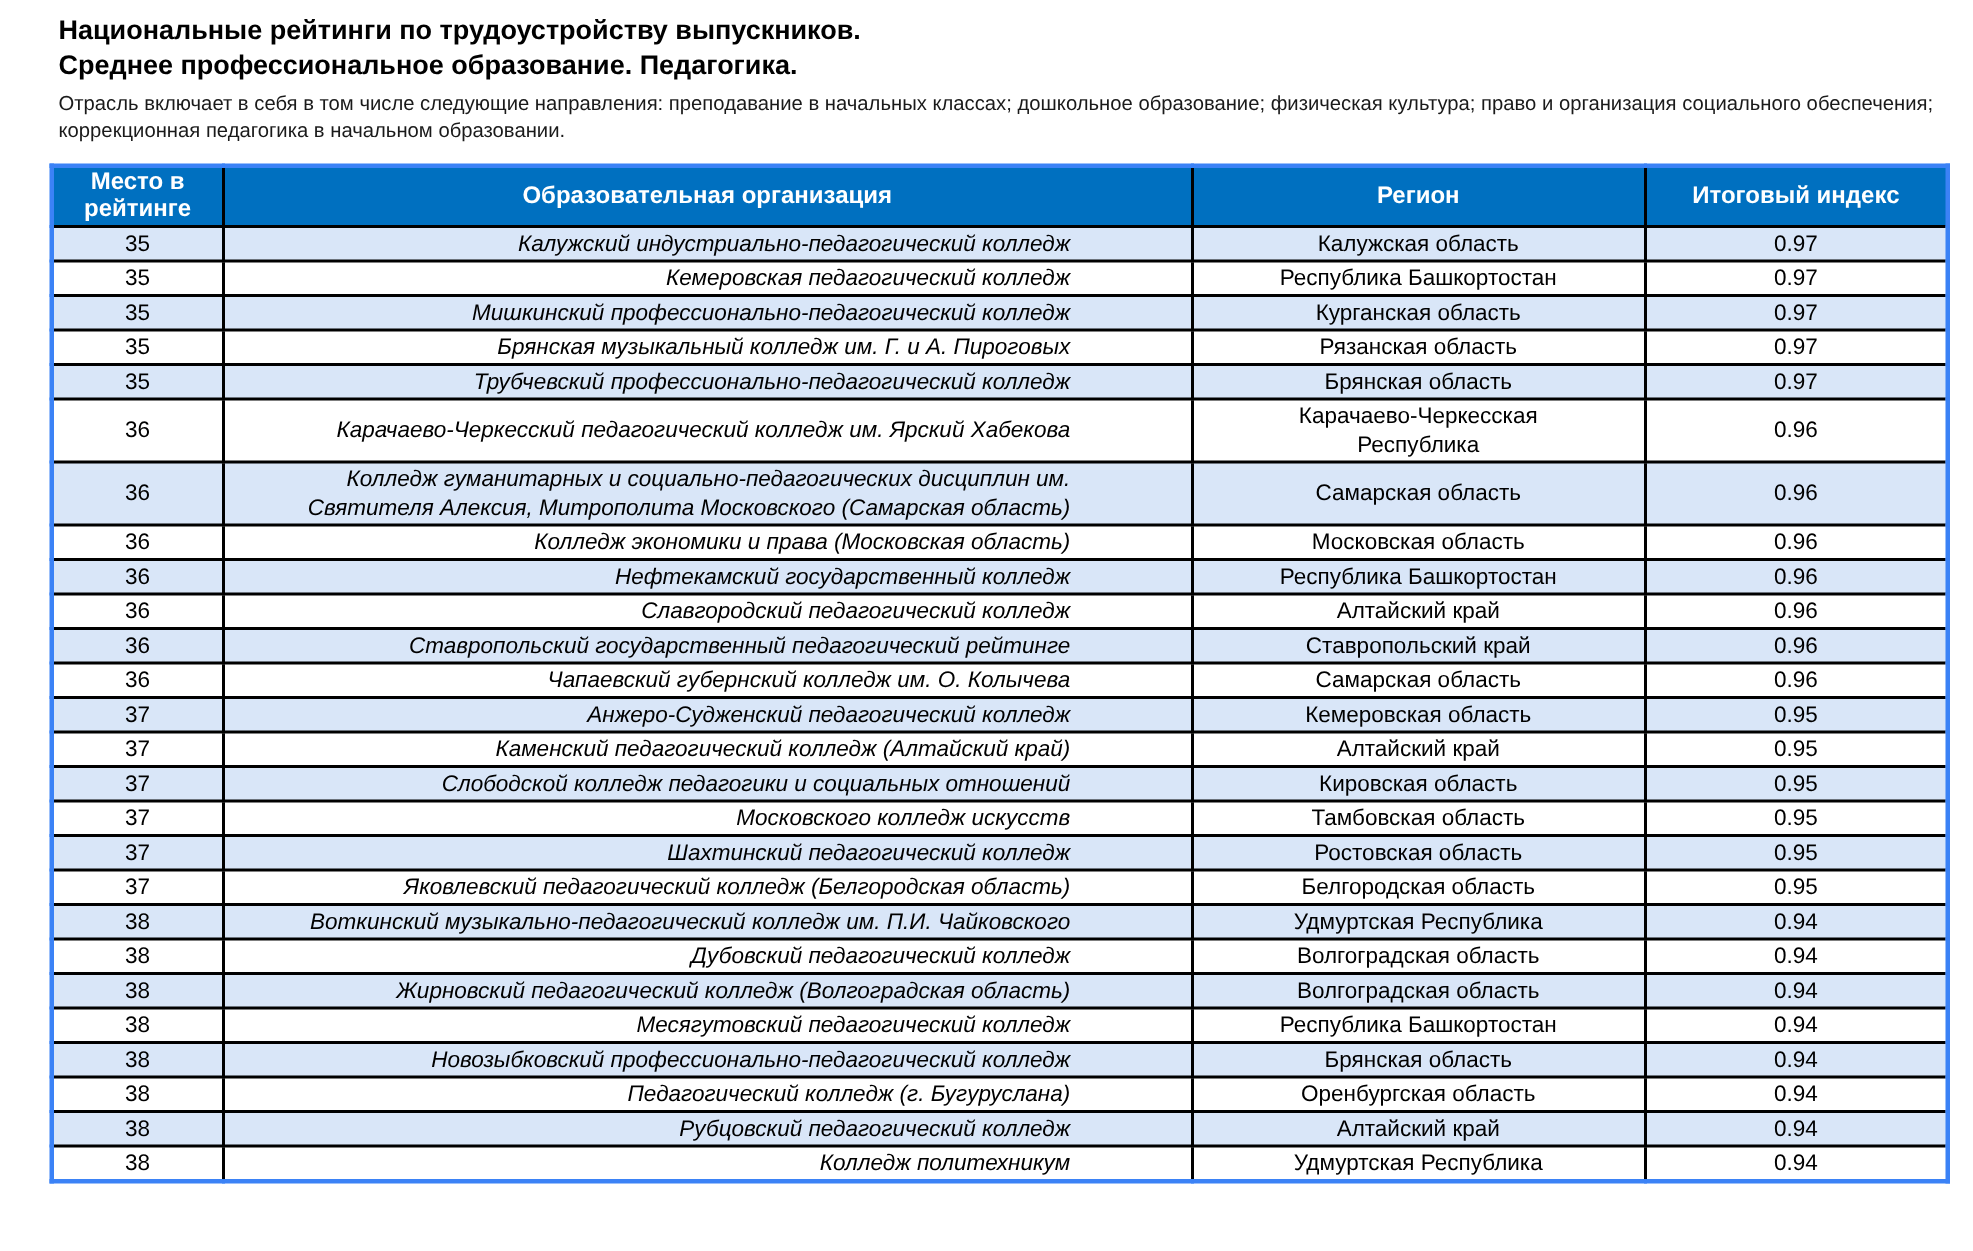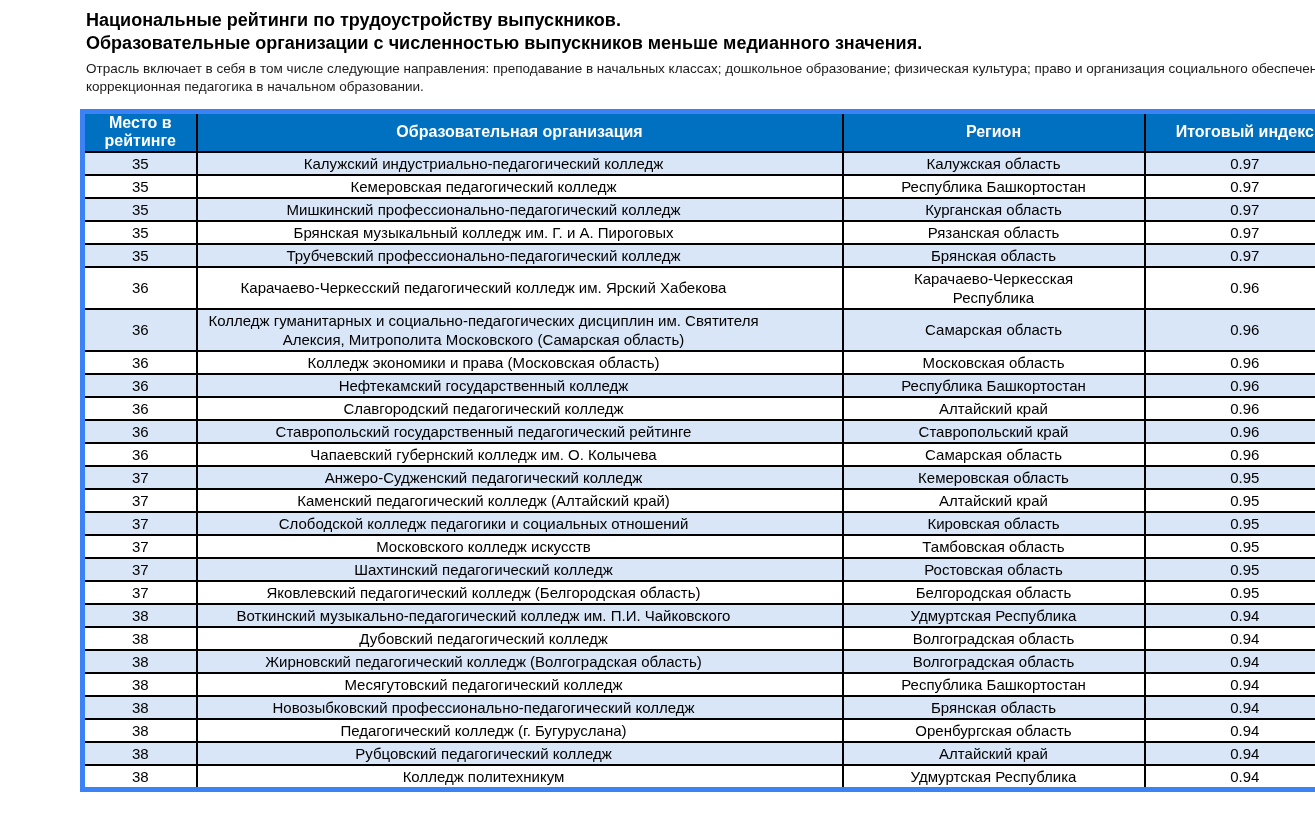--- a/index.html
+++ b/index.html
@@ -3,42 +3,42 @@
 <meta charset="utf-8">
 <style>
   * { margin: 0; padding: 0; box-sizing: border-box; }
   html, body {
     width: 1315px; height: 834px;
     background: #ffffff;
     color: #000000;
     font-family: "Liberation Sans", "DejaVu Sans", sans-serif;
     overflow: hidden;
   }
-  .page { padding: 9px 7px 0 33px; margin-left: 47px; }
+  .page { padding: 9px 7px 0 33px; }
   .title-block { margin-left: 6px; }
   .title-line {
     font-size: 18px;
     font-weight: bold;
     line-height: 23px;
     color: #000000;
   }
   .subtitle {
     margin-left: 6px;
     margin-top: 5px;
     width: 1268px;
     font-size: 13.5px;
     line-height: 18px;
     color: #1a1a1a;
   }
   table.ranking {
     margin-top: 13px;
     border-collapse: collapse;
     table-layout: fixed;
     width: 1264px;
-    border: 5px solid #3b82f6;
+    border: 3px solid #3b82f6;
   }
   table.ranking th, table.ranking td { border: 2px solid #000000; }
   table.ranking thead th {
     background: var(--header-bg, #0070C0);
     color: var(--header-text, #FFFFFF);
     font-size: 16px;
     font-weight: bold;
     height: 40px;
     line-height: 18px;
     text-align: center;
@@ -48,35 +48,36 @@
   table.ranking tbody td {
     font-size: 15px;
     line-height: 19px;
     height: 22px;
     vertical-align: middle;
     text-align: center;
     padding: 1px 6px;
     background: transparent;
   }
   table.ranking tbody td.org {
-    text-align: center;
+    text-align: right;
     padding: 1px 80px 1px 8px;
+    font-style: italic;
   }
   table.ranking tbody td.region { padding: 1px 28px; }
   table.ranking tbody tr { background: var(--row-bg, #FFFFFF); }
   table.ranking tbody tr.alt { background: var(--row-alt-bg, #D9E6F8); }
 </style>
 </head>
 <body>
 
 <div class="page">
 
   <div class="title-block">
     <div class="title-line">Национальные рейтинги по трудоустройству выпускников.</div>
-    <div class="title-line">Образовательные организации с численностью выпускников меньше медианного значения.</div>
+    <div class="title-line">Среднее профессиональное образование. Педагогика.</div>
   </div>
 
   <div class="subtitle">Отрасль включает в себя в том числе следующие направления: преподавание в начальных классах; дошкольное образование; физическая культура; право и организация социального обеспечения; коррекционная педагогика в начальном образовании.</div>
 
   <table class="ranking">
     <colgroup>
       <col style="width:114px">
       <col style="width:646px">
       <col style="width:302px">
       <col style="width:202px">

